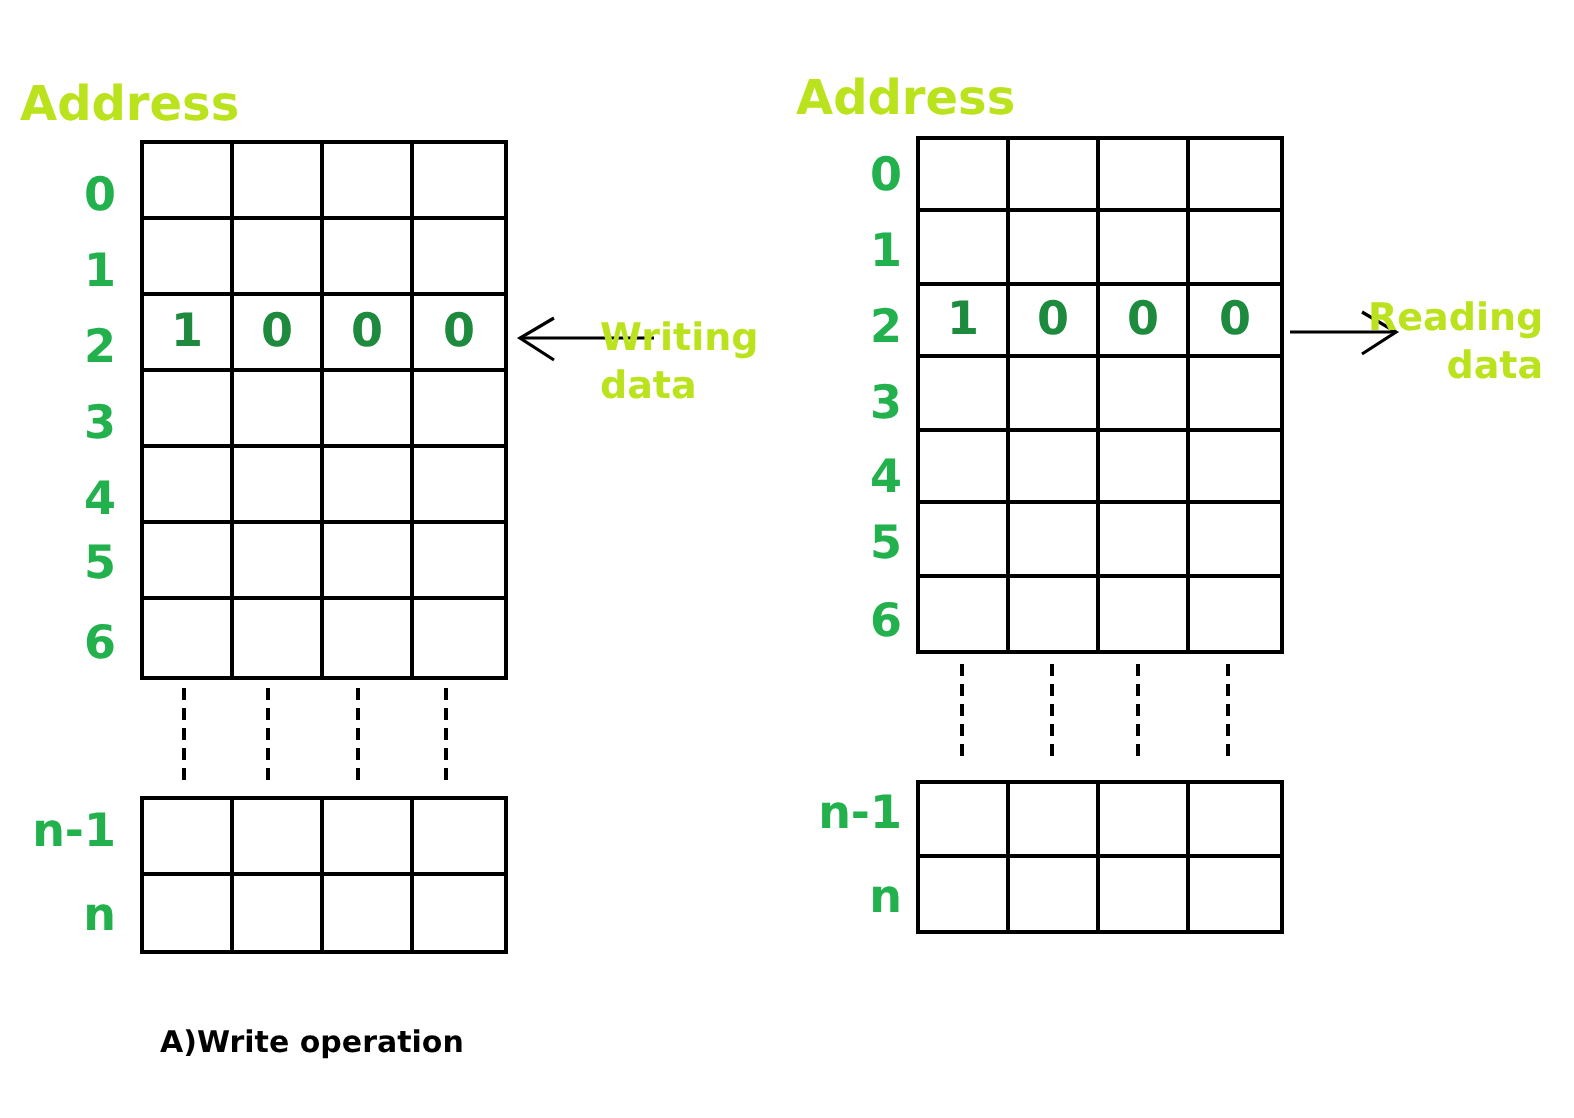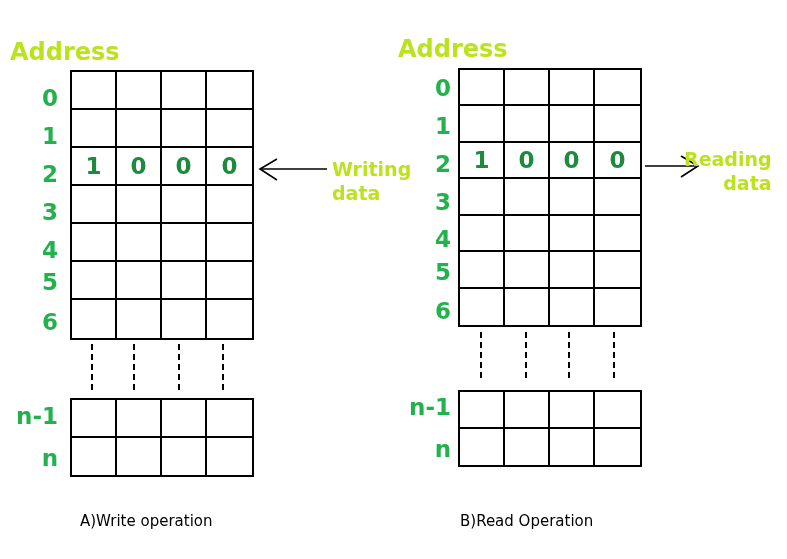--- a/index.html
+++ b/index.html
@@ -95,21 +95,21 @@
     font-weight: bold;
     line-height: 1.25;
     white-space: nowrap;
   }
 
   
   .caption {
     position: absolute;
     color: #000000;
     font-size: 15px;
-    font-weight: normal;
+    font-weight: bold;
     white-space: nowrap;
   }
 </style>
 </head>
 <body>
 
 <div class="panel" id="panel-write">
 
   <div class="address-title" style="left:10px; top:38px;">Address</div>
 
@@ -158,21 +158,21 @@
     <div class="cell last-row"></div>
     <div class="cell last-row"></div>
     <div class="cell last-row"></div>
     <div class="cell last-row last-col"></div>
   </div>
 
   <svg class="arrow-svg" style="left:255px; top:155px;" width="75" height="28" viewBox="0 0 75 28">
     <line x1="72" y1="14" x2="6" y2="14" stroke="#000000" stroke-width="1.6"></line>
     <polyline points="22,4 5,14 22,25" fill="none" stroke="#000000" stroke-width="1.6"></polyline>
   </svg>
-  <div class="annot" style="left:300px; top:158px;margin-left:32px;">
+  <div class="annot" style="left:300px; top:158px;">
     <div>Writing</div>
     <div>data</div>
   </div>
 
   <div class="dashes" style="left:70px; top:344px; width:184px; height:46px;">
     <div class="dash-col" style="left:21px; height:46px;"></div>
     <div class="dash-col" style="left:63px; height:46px;"></div>
     <div class="dash-col" style="left:108px; height:46px;"></div>
     <div class="dash-col" style="left:152px; height:46px;"></div>
   </div>
@@ -277,14 +277,13 @@
     <div class="cell"></div>
     <div class="cell"></div>
     <div class="cell last-col"></div>
 
     <div class="cell last-row"></div>
     <div class="cell last-row"></div>
     <div class="cell last-row"></div>
     <div class="cell last-row last-col"></div>
   </div>
 
-  <div class="caption" style="left:67px; top:512px;">B)Read Operation</div>
 </div>
 
 </body></html>

